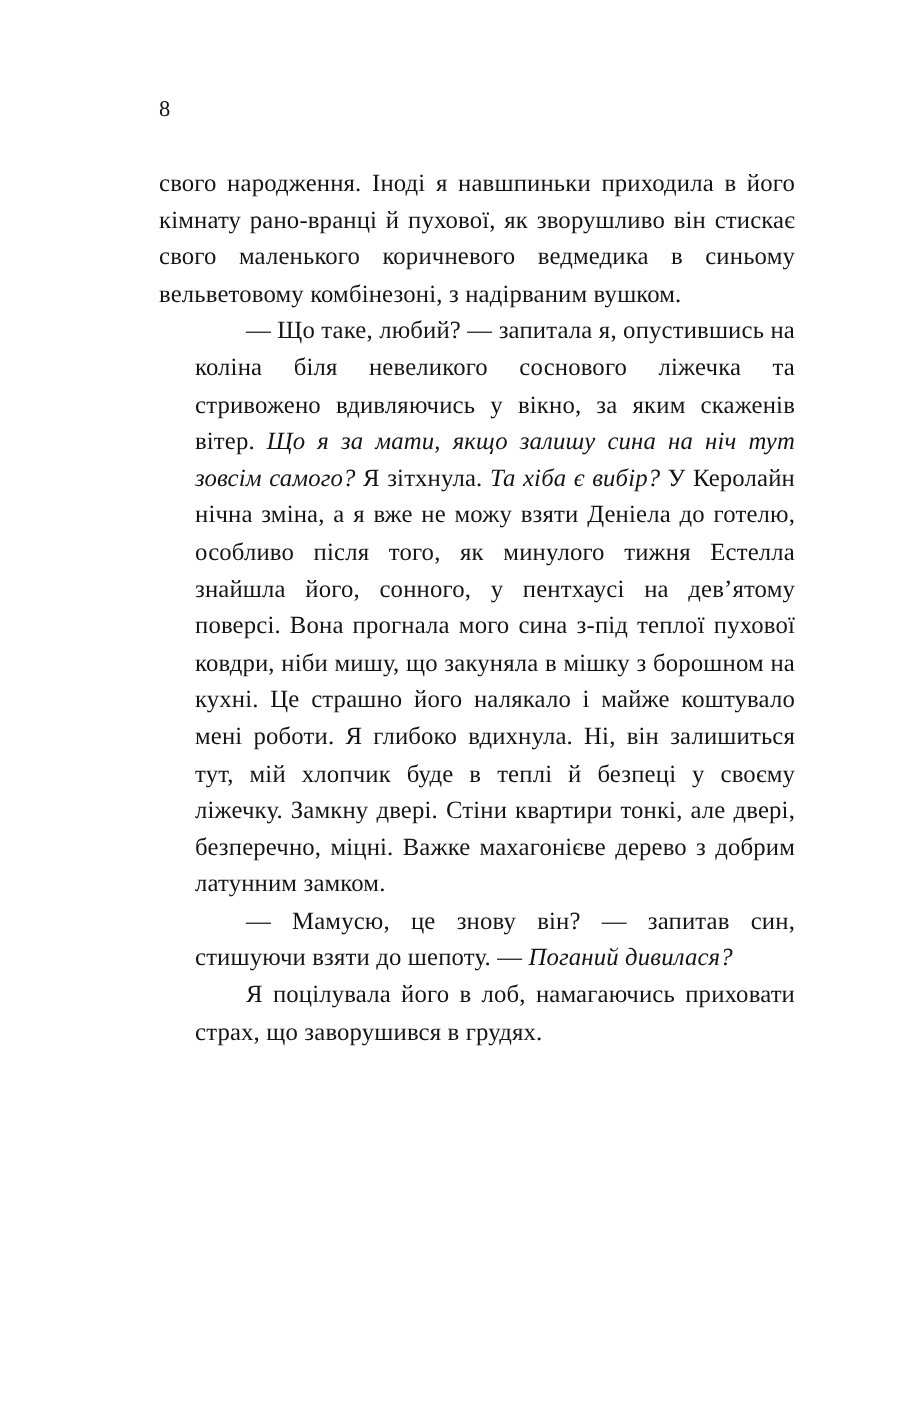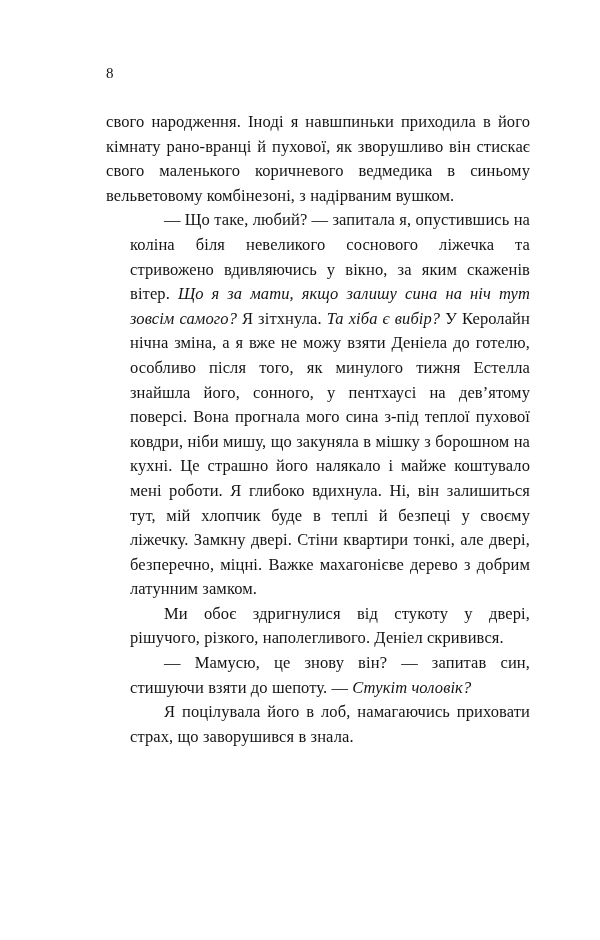--- a/index.html
+++ b/index.html
@@ -47,17 +47,16 @@
   }
 </style>
 </head>
 <body>
 
 <div class="page">
   <div class="page-number">8</div>
   <div class="text-block">
       <p><span>свого народження. Іноді я навшпиньки приходила в його кімнату рано-вранці й пухової, як зворушливо він стискає свого маленького коричневого ведмедика в синьому вельветовому комбінезоні, з надірваним вушком.</span></p>
       <p class="indent"><span>— Що таке, любий? — запитала я, опустившись на коліна біля невеликого соснового ліжечка та стривожено вдивляючись у вікно, за яким скаженів вітер. </span><span class="italic">Що я за мати, якщо залишу сина на ніч тут зовсім самого?</span><span> Я зітхнула. </span><span class="italic">Та хіба є вибір?</span><span> У Керолайн нічна зміна, а я вже не можу взяти Деніела до готелю, особливо після того, як минулого тижня Естелла знайшла його, сонного, у пентхаусі на дев’ятому поверсі. Вона прогнала мого сина з-під теплої пухової ковдри, ніби мишу, що закуняла в мішку з борошном на кухні. Це страшно його налякало і майже коштувало мені роботи. Я глибоко вдихнула. Ні, він залишиться тут, мій хлопчик буде в теплі й безпеці у своєму ліжечку. Замкну двері. Стіни квартири тонкі, але двері, безперечно, міцні. Важке махагонієве дерево з добрим латунним замком.</span></p>
-      <p class="indent"><span>Ми обоє здригнулися від стукоту у двері, рішучого, різкого, наполегливого. Деніел скривився.</span></p>
-      <p class="indent"><span>— Мамусю, це знову він? — запитав син, стишуючи взяти до шепоту. — </span><span class="italic">Стукіт чоловік?</span></p>
-      <p class="indent"><span>Я поцілувала його в лоб, намагаючись приховати страх, що заворушився в знала.</span></p>
+      <p class="indent"><span>— Мамусю, це знову він? — запитав син, стишуючи взяти до шепоту. — </span><span class="italic">Поганий дивилася?</span></p>
+      <p class="indent"><span>Я поцілувала його в лоб, намагаючись приховати страх, що заворушився в грудях.</span></p>
     </div>
 </div>
 
 </body></html>

